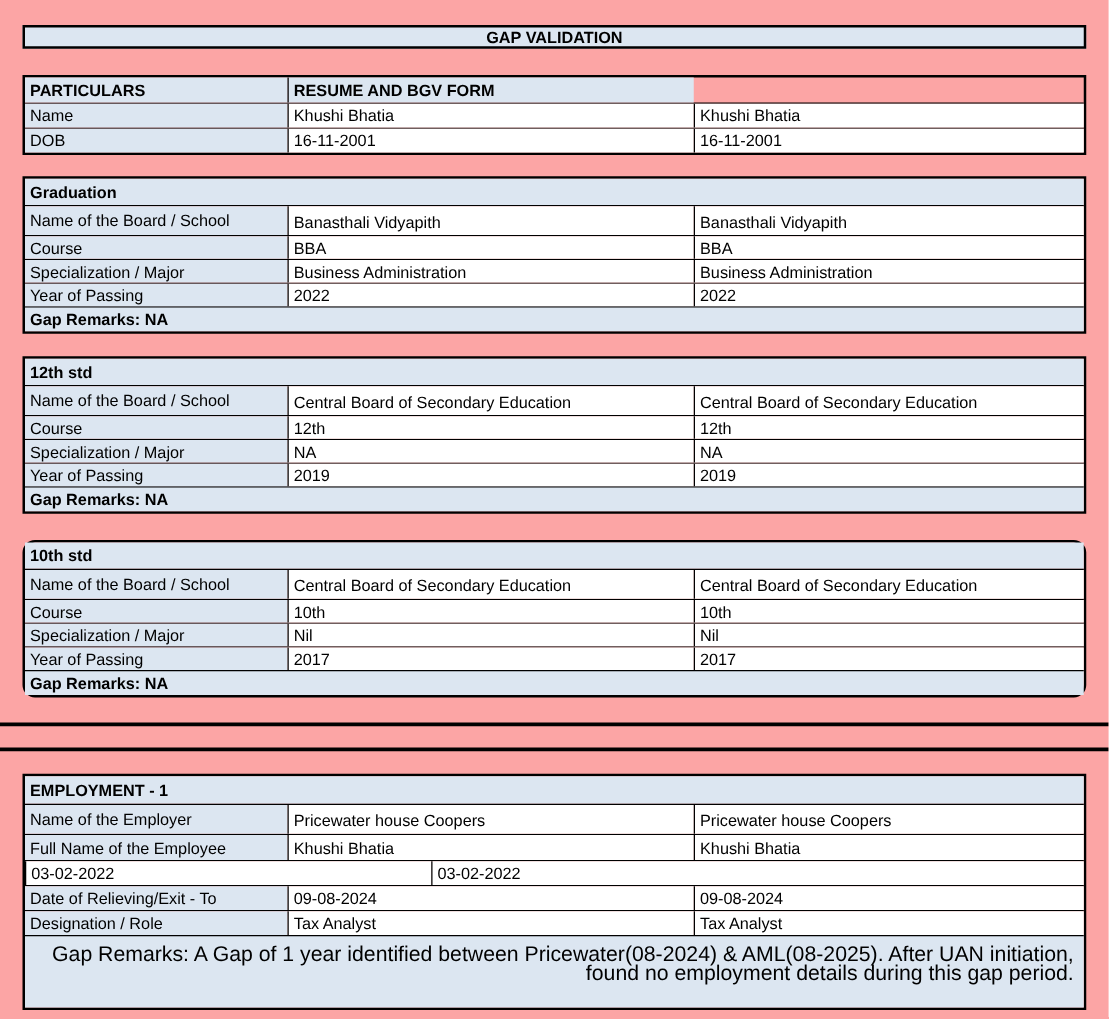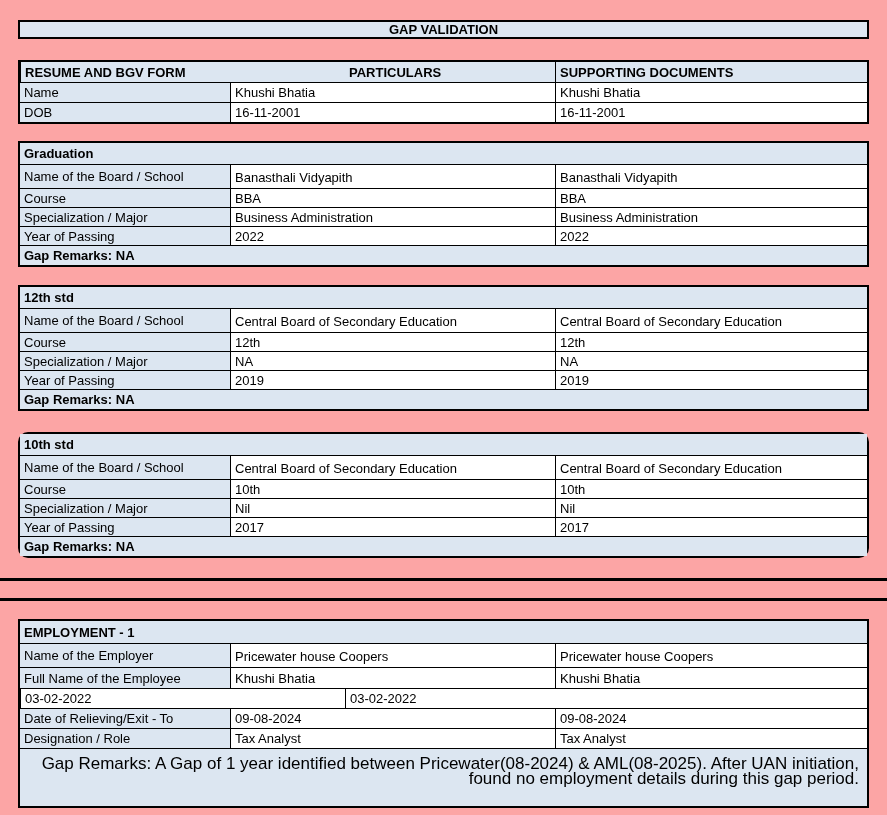--- a/index.html
+++ b/index.html
@@ -105,23 +105,22 @@
 </style>
 </head>
 <body>
 
 <div class="sheet">
 
   <div class="titlebar">GAP VALIDATION</div>
 
   <div class="tbl t1">
     <div class="row h20">
+      <div class="cell c1 hcell">PARTICULARS</div>
       <div class="cell c2 hcell">RESUME AND BGV FORM</div>
-      <div class="cell c1 hcell">PARTICULARS</div>
-      <div class="cell c3 hcell">SUPPORTING DOCUMENTS</div>
     </div>
     <div class="row h20 bt">
       <div class="cell c1 lbl">Name</div>
       <div class="cell c2 val">Khushi Bhatia</div>
       <div class="cell c3 val">Khushi Bhatia</div>
     </div>
     <div class="row h20 bt">
       <div class="cell c1 lbl">DOB</div>
       <div class="cell c2 val">16-11-2001</div>
       <div class="cell c3 val">16-11-2001</div>

